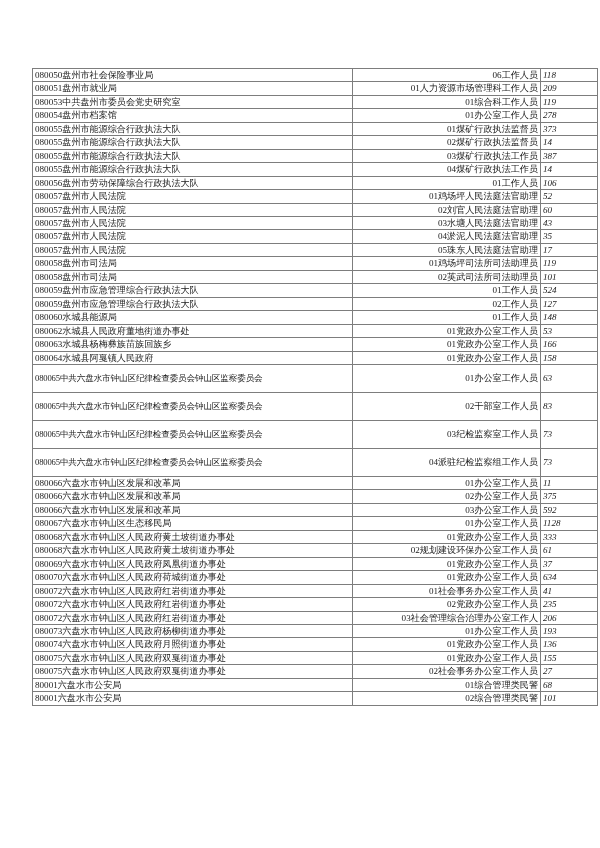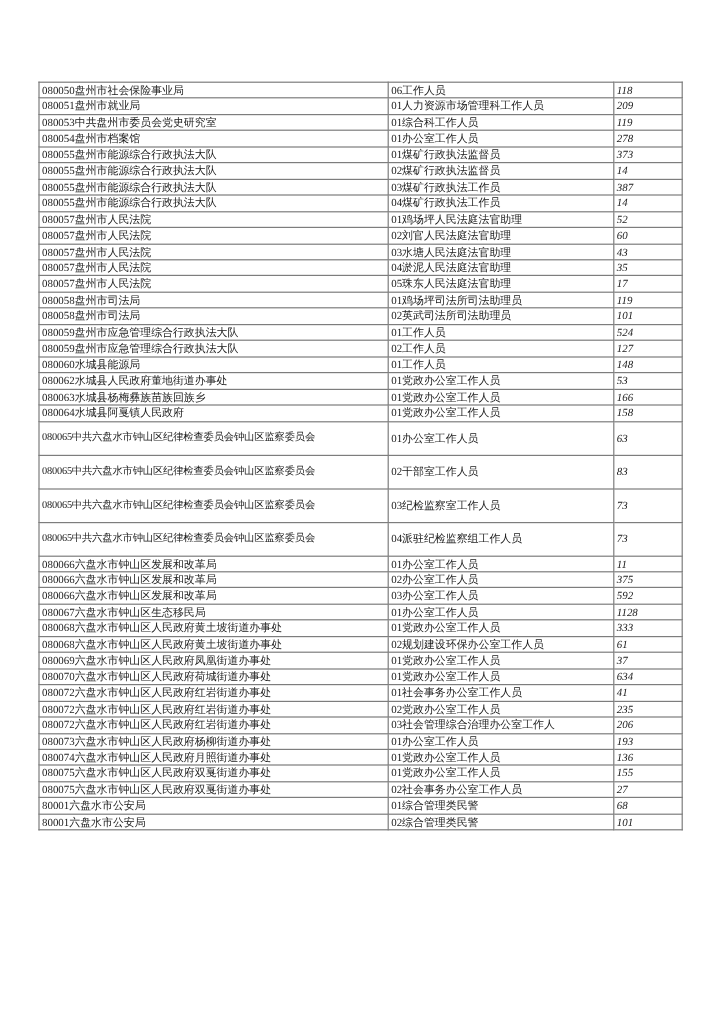--- a/index.html
+++ b/index.html
@@ -37,26 +37,26 @@
   table.data td {
     border: 1px solid #7d7d7d;
     padding: 1px 2px 1px 2px;
     vertical-align: middle;
     white-space: nowrap;
     overflow: hidden;
     height: 13px;
     box-sizing: border-box;
   }
   td.c-org {
-    width: 291px;
+    width: 320px;
     text-align: left;
   }
   td.c-pos {
     width: 188px;
-    text-align: left;
+    text-align: right;
   }
   td.c-num {
     width: 57px;
     padding-right: 3px;
     font-style: italic;
   }
   tr.tall td {
     height: 28px;
   }
   tr.tall td.c-org {
@@ -106,20 +106,25 @@
             <td class="c-org">080055盘州市能源综合行政执法大队</td>
             <td class="c-pos">03煤矿行政执法工作员</td>
             <td class="c-num">387</td>
           </tr>
           <tr>
             <td class="c-org">080055盘州市能源综合行政执法大队</td>
             <td class="c-pos">04煤矿行政执法工作员</td>
             <td class="c-num">14</td>
           </tr>
           <tr>
+            <td class="c-org">080056盘州市劳动保障综合行政执法大队</td>
+            <td class="c-pos">01工作人员</td>
+            <td class="c-num">106</td>
+          </tr>
+          <tr>
             <td class="c-org">080057盘州市人民法院</td>
             <td class="c-pos">01鸡场坪人民法庭法官助理</td>
             <td class="c-num">52</td>
           </tr>
           <tr>
             <td class="c-org">080057盘州市人民法院</td>
             <td class="c-pos">02刘官人民法庭法官助理</td>
             <td class="c-num">60</td>
           </tr>
           <tr>

